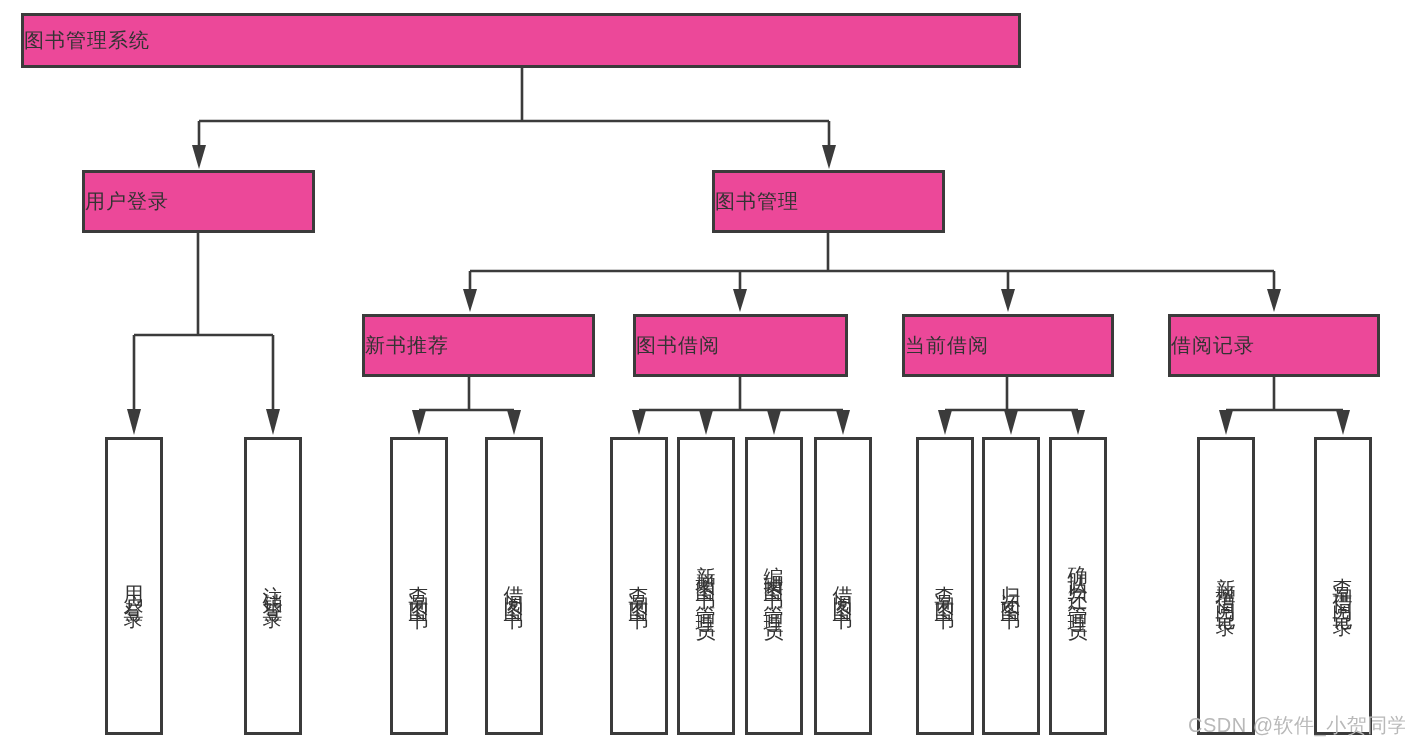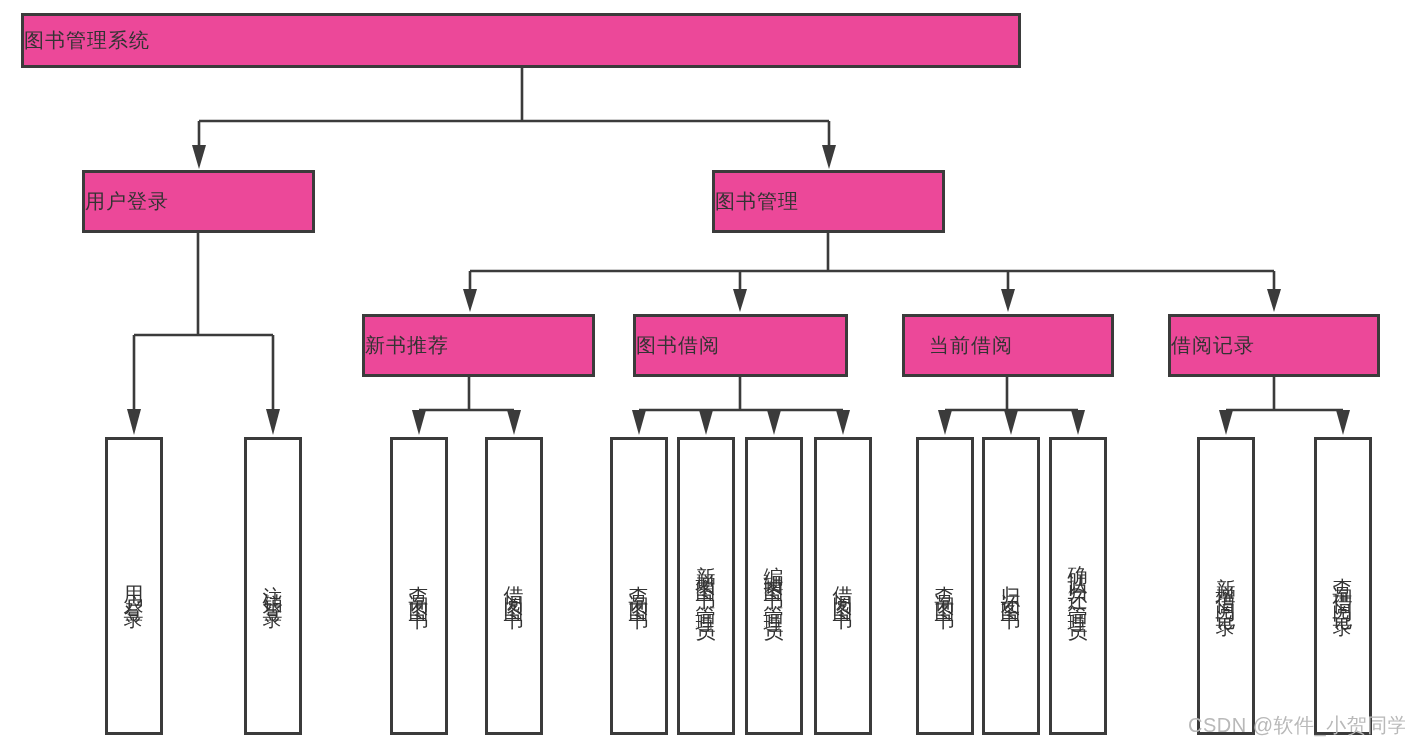--- a/index.html
+++ b/index.html
@@ -117,21 +117,21 @@
   <div class="box lv2" style="left:712px;">
     <span>图书管理</span>
   </div>
 
   <div class="box lv3" style="left:362px;width:233px;">
     <span>新书推荐</span>
   </div>
   <div class="box lv3" style="left:633px;width:215px;">
     <span>图书借阅</span>
   </div>
-  <div class="box lv3" style="left:902px;width:212px;padding-left:24px;">
+  <div class="box lv3" style="left:902px;width:212px;">
     <span>当前借阅</span>
   </div>
   <div class="box lv3" style="left:1168px;width:212px;">
     <span>借阅记录</span>
   </div>
 
   <div class="leaf" style="left:105px;">
     <span>用户登录</span>
   </div>
   <div class="leaf" style="left:244px;">

